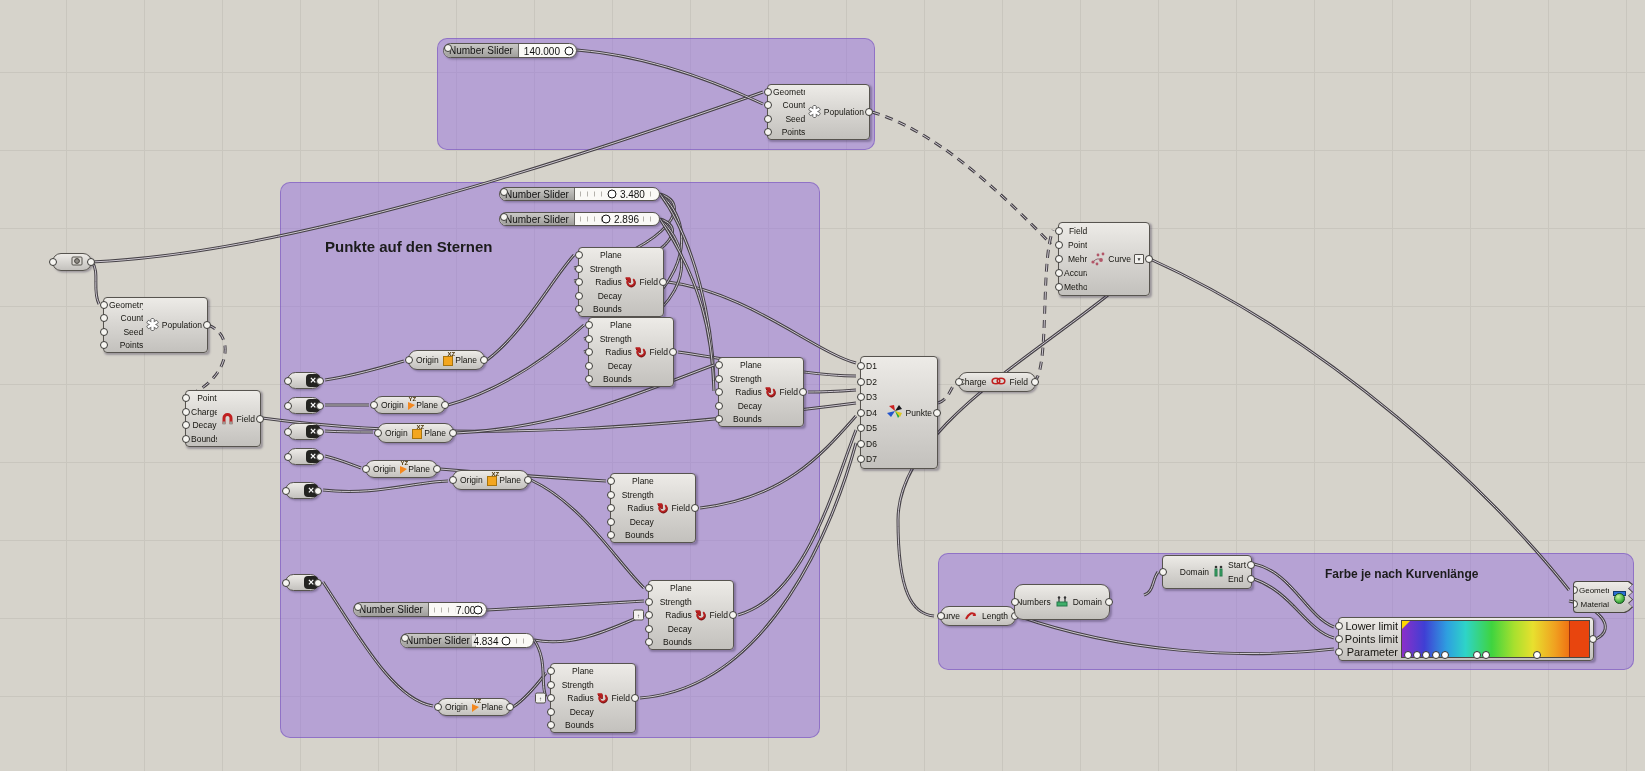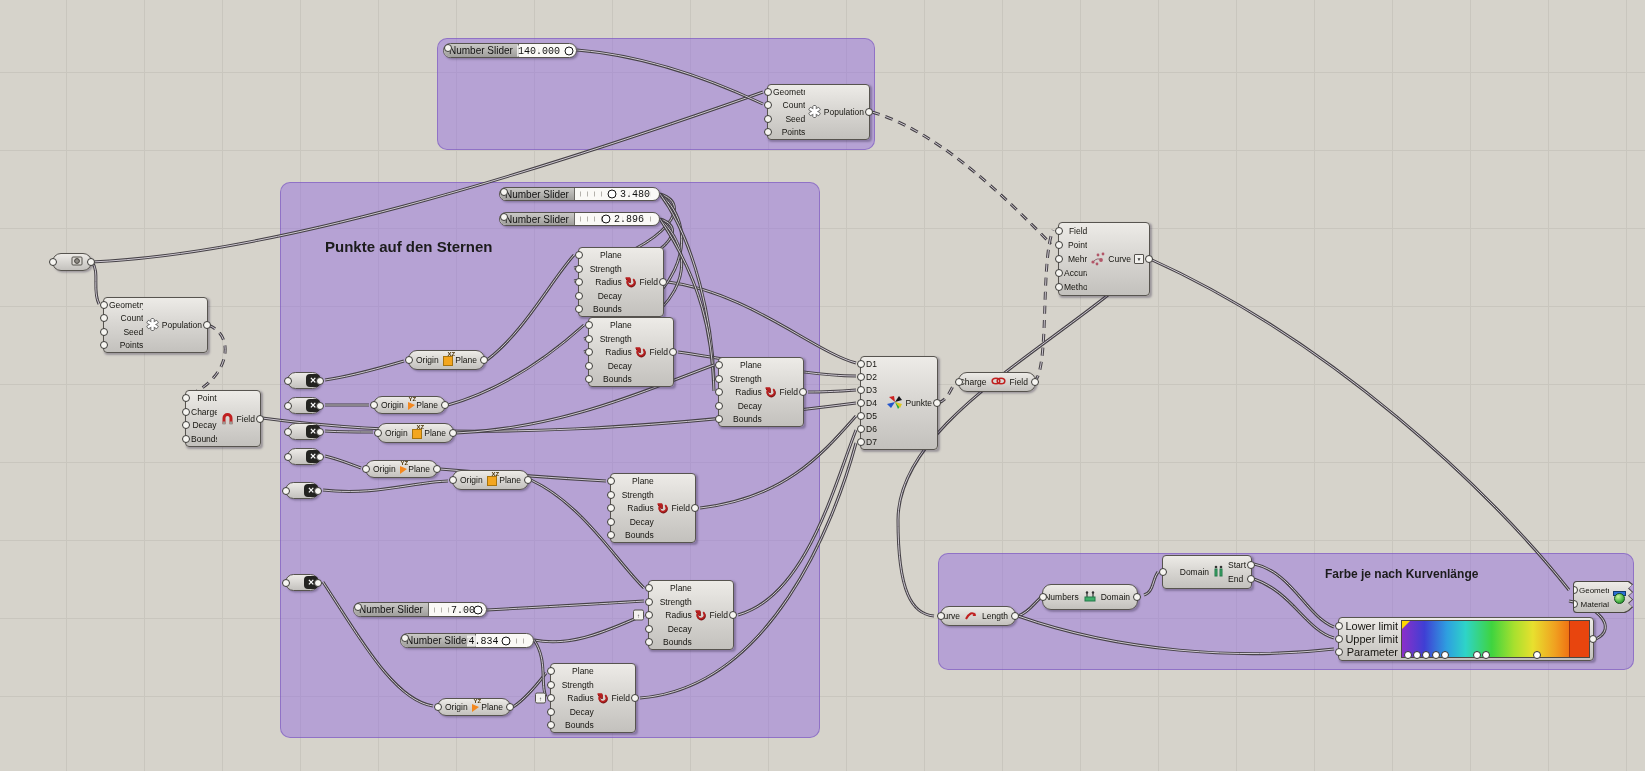--- a/index.html
+++ b/index.html
@@ -38,21 +38,21 @@
 
   .slider{position:absolute;z-index:4;box-sizing:border-box;display:flex;height:15px;border:1px solid #57544f;
     border-radius:8px;background:#faf9f6;box-shadow:1.5px 1.5px 2px rgba(50,40,70,.35);font-size:10px;color:#111;}
   .slabel{background:linear-gradient(#cac9c6,#9f9e9b);border-right:1px solid #6b6965;border-radius:7px 0 0 7px;
     display:flex;align-items:center;justify-content:center;padding:0 5px;white-space:nowrap;}
   .strack{position:relative;flex:1;border-radius:0 7px 7px 0;}
   .ticks{position:absolute;left:5px;right:5px;top:50%;height:5px;transform:translateY(-50%);
     background-image:repeating-linear-gradient(90deg,#9d9a93 0 1px,transparent 1px 7px);opacity:.75;}
   .sknob{position:absolute;top:50%;transform:translate(-50%,-50%);width:7px;height:7px;border:1.6px solid #141414;
     border-radius:50%;background:#fff;z-index:2;}
-  .sval{position:absolute;top:50%;transform:translateY(-50%);white-space:nowrap;z-index:1;background:rgba(250,249,246,.8);padding:0 1px;font-family:Liberation Mono, monospace;}
+  .sval{position:absolute;top:50%;transform:translateY(-50%);white-space:nowrap;z-index:1;background:rgba(250,249,246,.8);padding:0 1px;}
 
   .icon-spin{display:inline-block;}
   .icon-spin::before{content:"↻";color:#b81f1f;font-size:14px;font-weight:bold;text-shadow:0.5px 0.5px 0 #7a1212;}
   .icon-pop{display:inline-block;}
   .icon-pop::before{content:"✱";font-size:15px;color:#fff;text-shadow:-1px 0 0 #6a6a6a,1px 0 0 #6a6a6a,0 -1px 0 #6a6a6a,0 1px 0 #6a6a6a;}
   .icon-x{display:inline-flex;width:14px;height:13px;background:#232320;border-radius:4px;align-items:center;justify-content:center;}
   .icon-x::before{content:"✕";color:#fff;font-size:8px;font-weight:bold;}
   .mini{position:absolute;left:-21px;top:50%;transform:translateY(-50%);width:9px;height:9px;background:#f2f1ee;
     border:1px solid #55524d;border-radius:2px;display:flex;align-items:center;justify-content:center;}
   .mini::before{content:"↑";font-size:6px;color:#333;}
@@ -621,21 +621,21 @@
         <span class="icon-spin"></span>
       </div>
     <div class="outs">
         <div class="prow out">
           <span class="plbl">Field</span>
           <span class="grip"></span>
         </div>
       </div>
   </div>
 
-  <div class="comp" style="left:860px;top:356px;width:78px;height:94px">
+  <div class="comp" style="left:860px;top:356px;width:78px;height:113px">
     <div class="ins">
       <div class="prow in">
           <span class="grip"></span>
           <span class="plbl" style="margin-right:auto">D1</span>
         </div>
       <div class="prow in">
           <span class="grip"></span>
           <span class="plbl" style="margin-right:auto">D2</span>
         </div>
       <div class="prow in">
@@ -733,21 +733,21 @@
     <span class="grip capl"></span>
     <span class="clbl">Curve</span>
     <span><svg width="14" height="12">
           <path d="M2,10 Q7,1 11,6" fill="none" stroke="#c02020" stroke-width="2"></path>
           <polygon points="12,7 8.5,7 11,3.5" fill="#c02020"></polygon>
         </svg></span>
     <span class="clbl">Length</span>
     <span class="grip capr"></span>
   </div>
 
-  <div class="cap" style="left:1042px;top:584px;width:96px;height:26px">
+  <div class="cap" style="left:1014px;top:584px;width:96px;height:36px">
     <span class="grip capl"></span>
     <span class="clbl">Numbers</span>
     <span><svg width="14" height="13">
           <line x1="4" y1="2" x2="4" y2="8" stroke="#333" stroke-width="1.2"></line>
           <line x1="10" y1="2" x2="10" y2="8" stroke="#333" stroke-width="1.2"></line>
           <circle cx="4" cy="2.5" r="1.2" fill="#333"></circle>
           <circle cx="10" cy="2.5" r="1.2" fill="#333"></circle>
           <rect x="2" y="7" width="10" height="4" fill="#3fae6a" stroke="#24794a"></rect>
         </svg></span>
     <span class="clbl">Domain</span>
@@ -782,21 +782,21 @@
   </div>
 
   <div class="comp" style="left:1338px;top:617px;width:256px;height:44px">
     <div class="ins" style="flex:0 0 54px;font-size:11px">
       <div class="prow in" style="height:11px">
           <span class="grip"></span>
           <span class="plbl">Lower limit</span>
         </div>
       <div class="prow in" style="height:11px">
           <span class="grip"></span>
-          <span class="plbl">Upper limit</span>
+          <span class="plbl">Points limit</span>
         </div>
       <div class="prow in" style="height:11px">
           <span class="grip"></span>
           <span class="plbl">Parameter</span>
         </div>
     </div>
     <div class="gbar">
       <span class="gtri"></span>
       <span class="gend"></span>
       <span class="ghandle" style="left:3%"></span>

